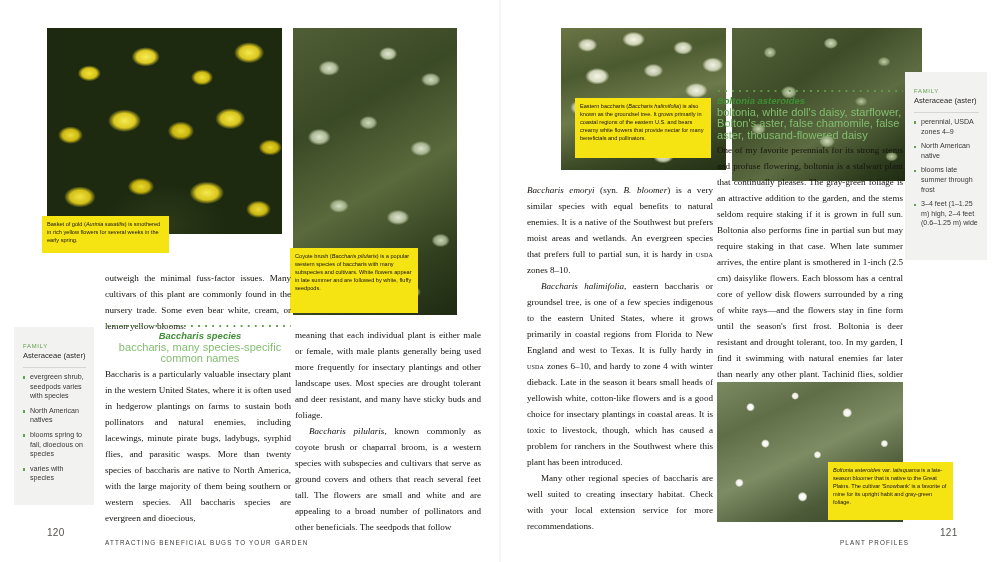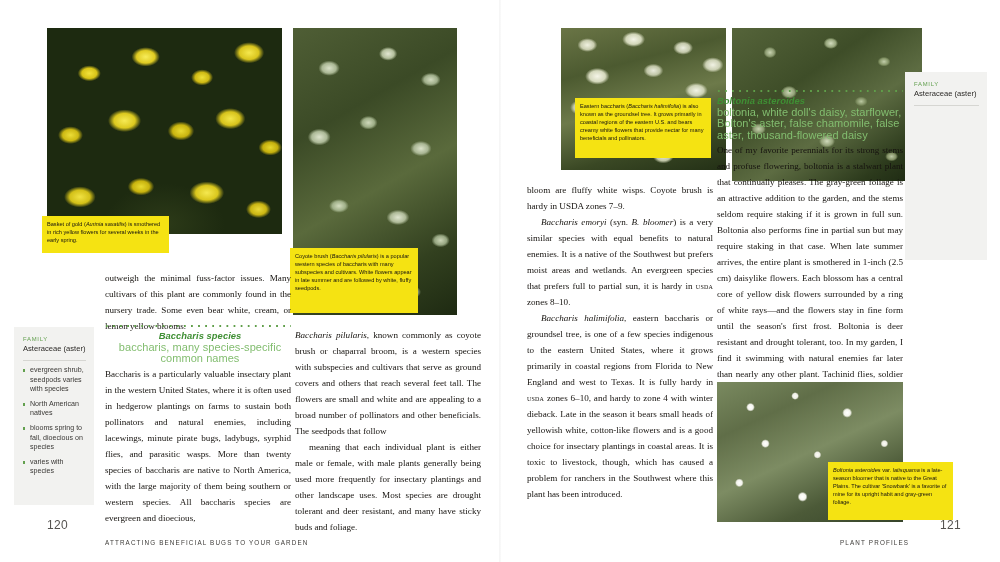--- a/index.html
+++ b/index.html
@@ -170,21 +170,21 @@
     line-height: 11.4px;
     color: #82bd6f;
     letter-spacing: .05px;
   }
 
   
   .famcard {
     position: absolute;
     background: #f2f2f0;
     box-sizing: border-box;
-    padding: 9px 8px 10px 9px;
+    padding: 16px 8px 10px 9px;
     font-family: "Liberation Sans", sans-serif;
   }
   .famcard .fam-label {
     color: #63a04f;
     font-size: 5.9px;
     letter-spacing: .75px;
     text-transform: uppercase;
     margin-bottom: 2px;
   }
   .famcard .fam-value {
@@ -210,23 +210,23 @@
     content: "";
     position: absolute;
     left: 0; top: 3.4px;
     width: 2.4px; height: 2.4px;
     background: #63a04f;
   }
 
   
   .folio {
     position: absolute;
-    bottom: 30px;
-    font-family: "Liberation Sans", sans-serif;
-    font-size: 12px;
+    bottom: 24px;
+    font-family: "Liberation Sans", sans-serif;
+    font-size: 10px;
     color: #54524f;
     letter-spacing: .3px;
   }
   .runhead {
     position: absolute;
     bottom: 16px;
     font-family: "Liberation Sans", sans-serif;
     font-size: 6.3px;
     color: #3c3a37;
     letter-spacing: 1.15px;
@@ -278,49 +278,49 @@
     <div class="species-head" style="left:105px; top:330px; width:190px;text-align:center;">
       <div class="species-latin">Baccharis species</div>
       <div class="species-common">baccharis, many species-specific common names</div>
     </div>
 
     <div class="body-col" style="left:105px; top:366px; width:186px;">
       <p>Baccharis is a particularly valuable insectary plant in the western United States, where it is often used in hedgerow plantings on farms to sustain both pollinators and natural enemies, including lacewings, minute pirate bugs, ladybugs, syrphid flies, and parasitic wasps. More than twenty species of baccharis are native to North America, with the large majority of them being southern or western species. All baccharis species are evergreen and dioecious,</p>
     </div>
 
     <div class="body-col" style="left:295px; top:327px; width:186px;">
+      <p>meaning that each individual plant is either male or female, with male plants generally being used more frequently for insectary plantings and other landscape uses. Most species are drought tolerant and deer resistant, and many have sticky buds and foliage.</p>
       <p>
         <span class="it">Baccharis pilularis</span><span>, known commonly as coyote brush or chaparral broom, is a western species with subspecies and cultivars that serve as ground covers and others that reach several feet tall. The flowers are small and white and are appealing to a broad number of pollinators and other beneficials. The seedpods that follow</span>
       </p>
-      <p>meaning that each individual plant is either male or female, with male plants generally being used more frequently for insectary plantings and other landscape uses. Most species are drought tolerant and deer resistant, and many have sticky buds and foliage.</p>
     </div>
 
     <div class="folio" style="left:47px;">120</div>
     <div class="runhead" style="left:105px;">Attracting Beneficial Bugs to Your Garden</div>
   </div>
 
   <div class="page page-right">
 
     <div class="photo img-eastern" style="left:61px; top:28px; width:165px; height:142px;"></div>
 
     <div class="caption" style="left:75px; top:98px; width:136px; height:60px;">
       Eastern baccharis (<span class="it">Baccharis halimifolia</span>) is also known as the groundsel tree. It grows primarily in coastal regions of the eastern U.S. and bears creamy white flowers that provide nectar for many beneficials and pollinators.
     </div>
 
     <div class="photo img-baccharis-shrub" style="left:232px; top:28px; width:190px; height:153px;"></div>
 
     <div class="body-col" style="left:27px; top:182px; width:186px;">
-      <p>bloom are fluffy white wisps. Coyote brush is hardy in USDA zones 7–9.</p>
       <p>
         <span class="it">Baccharis emoryi</span>
         (syn. <span class="it">B. bloomer</span>) is a very similar species with equal benefits to natural enemies. It is a native of the Southwest but prefers moist areas and wetlands. An evergreen species that prefers full to partial sun, it is hardy in <span class="sc">usda</span> zones 8–10.
       </p>
       <p>
         <span class="it">Baccharis halimifolia</span>, eastern baccharis or groundsel tree, is one of a few species indigenous to the eastern United States, where it grows primarily in coastal regions from Florida to New England and west to Texas. It is fully hardy in <span class="sc">usda</span> zones 6–10, and hardy to zone 4 with winter dieback. Late in the season it bears small heads of yellowish white, cotton-like flowers and is a good choice for insectary plantings in coastal areas. It is toxic to livestock, though, which has caused a problem for ranchers in the Southwest where this plant has been introduced.
       </p>
+      <p>Many other regional species of baccharis are well suited to creating insectary habitat. Check with your local extension service for more recommendations.</p>
     </div>
 
     <div class="dotrule" style="left:217px; top:89px; width:186px;"></div>
     <div class="species-head" style="left:217px; top:95px; width:190px;">
       <div class="species-latin">Boltonia asteroides</div>
       <div class="species-common">boltonia, white doll's daisy, starflower, Bolton's aster, false chamomile, false aster, thousand-flowered daisy</div>
     </div>
 
     <div class="body-col" style="left:217px; top:142px; width:186px;">
       <p>One of my favorite perennials for its strong stems and profuse flowering, boltonia is a stalwart plant that continually pleases. The gray-green foliage is an attractive addition to the garden, and the stems seldom require staking if it is grown in full sun. Boltonia also performs fine in partial sun but may require staking in that case. When late summer arrives, the entire plant is smothered in 1-inch (2.5 cm) daisylike flowers. Each blossom has a central core of yellow disk flowers surrounded by a ring of white rays—and the flowers stay in fine form until the season's first frost. Boltonia is deer resistant and drought tolerant, too. In my garden, I find it swimming with natural enemies far later than nearly any other plant. Tachinid flies, soldier beetles, syrphid flies, minute pirate bugs, ladybugs, big-eyed bugs,</p>
@@ -329,20 +329,26 @@
     <div class="photo img-boltonia" style="left:217px; top:382px; width:186px; height:140px;"></div>
 
     <div class="caption" style="left:328px; top:462px; width:125px; height:58px;">
       <span class="it">Boltonia asteroides</span> var. <span class="it">latisquama</span> is a late-season bloomer that is native to the Great Plains. The cultivar 'Snowbank' is a favorite of mine for its upright habit and gray-green foliage.
     </div>
 
     <div class="famcard" style="left:405px; top:72px; width:82px; height:188px;">
       <div class="fam-label">Family</div>
       <div class="fam-value">Asteraceae (aster)</div>
       <hr>
+      <ul>
+        <li>perennial, USDA zones 4–9</li>
+        <li>North American native</li>
+        <li>blooms late summer through frost</li>
+        <li>3–4 feet (1–1.25 m) high, 2–4 feet (0.6–1.25 m) wide</li>
+      </ul>
     </div>
 
     <div class="runhead" style="left:340px;">Plant Profiles</div>
     <div class="folio" style="left:440px;">121</div>
   </div>
 
   <div class="gutter"></div>
 </div>
 
 </body></html>

